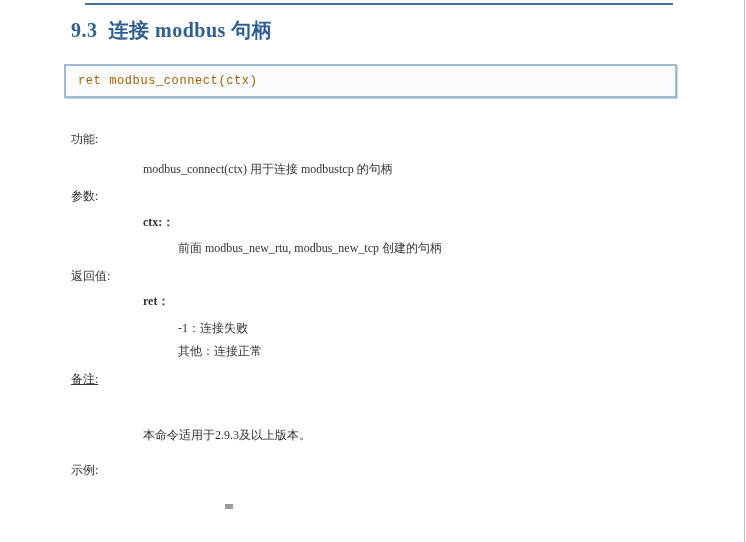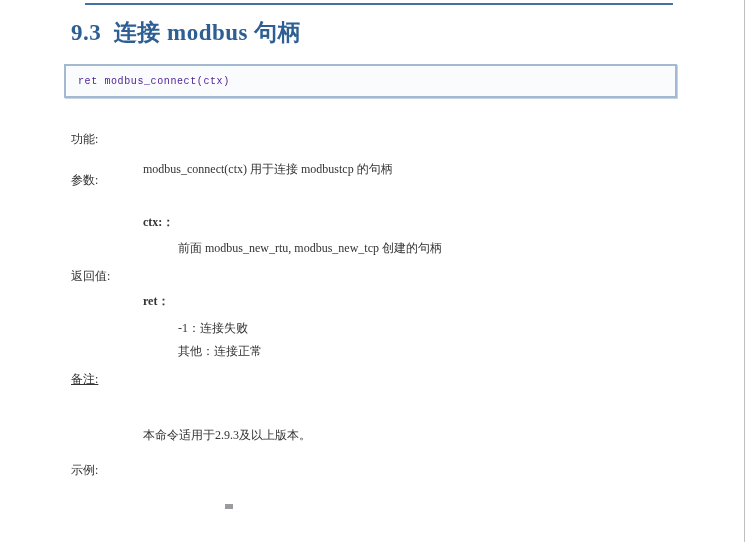--- a/index.html
+++ b/index.html
@@ -18,49 +18,49 @@
     left: 85px; top: 3px; width: 588px; height: 2px;
     background: var(--accent-blue, #44719f);
   }
   .right-edge {
     left: 744px; top: 0; width: 1px; height: 542px;
     background: #bfbfc3;
   }
 
   .heading {
     left: 71px; top: 17px;
-    font-size: 23px; font-weight: bold;
+    font-size: 20px; font-weight: bold;
     color: var(--heading-blue, #2e5f94);
     white-space: pre;
     letter-spacing: 0.5px;
   }
 
   .syntax-box {
     left: 64px; top: 64px; width: 609px; height: 30px;
     background: var(--code-bg, #fafbfd);
     border: 2px solid var(--code-border, #a3b9d1);
     box-shadow: 1px 1px 0 #c6d4e2;
     display: flex; align-items: center;
   }
   .code-text {
     font-family: "Liberation Mono", "DejaVu Sans Mono", monospace;
-    font-size: 10px;
+    font-size: 12px;
     letter-spacing: 0.6px;
-    color: #4c1d95;
+    color: #a16207;
     white-space: pre;
     text-align: center;
   }
   .syntax-box .code-text { padding-left: 12px; }
 
   .body-text { font-size: 12px; white-space: pre; }
   .bold { font-weight: bold; text-align: center; }
 
   .lbl-func    { left: 71px;  top: 131px; }
   .func-desc   { left: 143px; top: 161px; }
-  .lbl-params  { left: 71px;  top: 172px; }
+  .lbl-params  { left: 71px;  top: 188px; }
   .param-name  { left: 143px; top: 214px; }
   .param-desc  { left: 178px; top: 240px; }
   .lbl-return  { left: 71px;  top: 268px; }
   .return-name { left: 143px; top: 293px; }
   .return-c1   { left: 178px; top: 320px; }
   .return-c2   { left: 178px; top: 343px; }
   .lbl-notes   { left: 71px;  top: 371px; text-decoration: underline; }
   .note-1      { left: 143px; top: 399px; }
   .note-2      { left: 143px; top: 427px; }
   .lbl-example { left: 71px;  top: 462px; }

